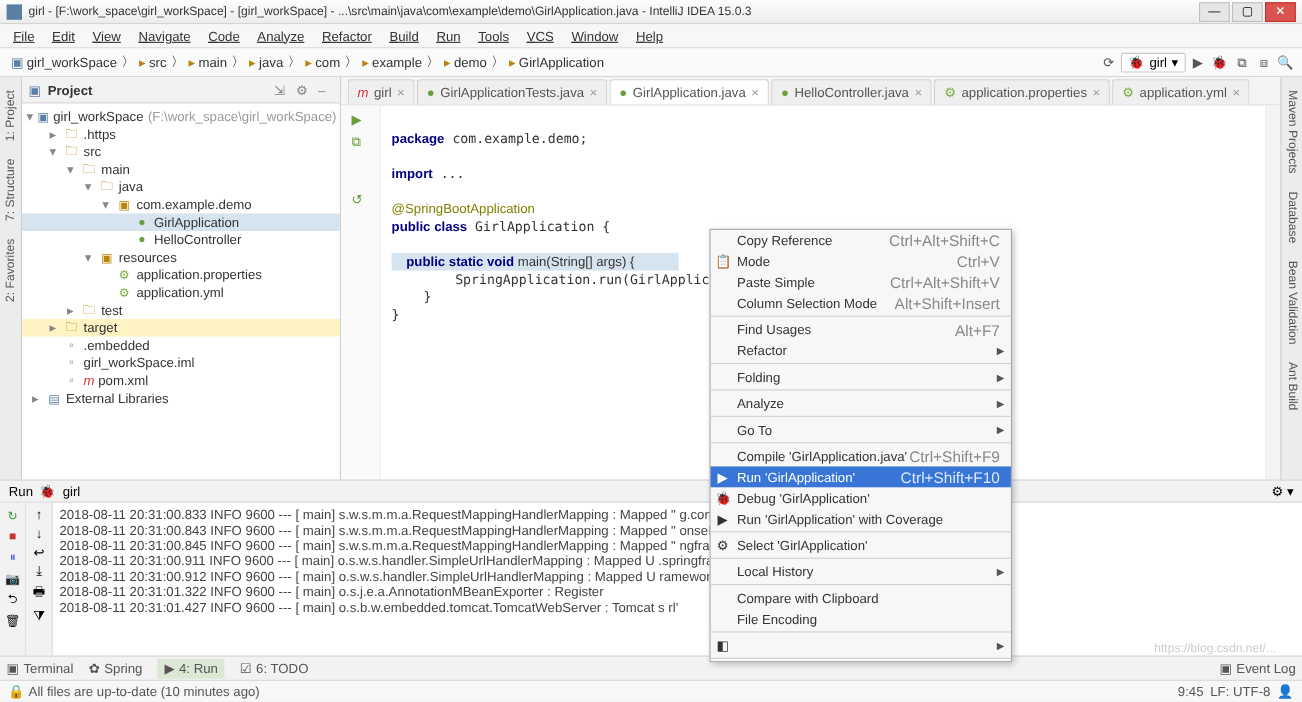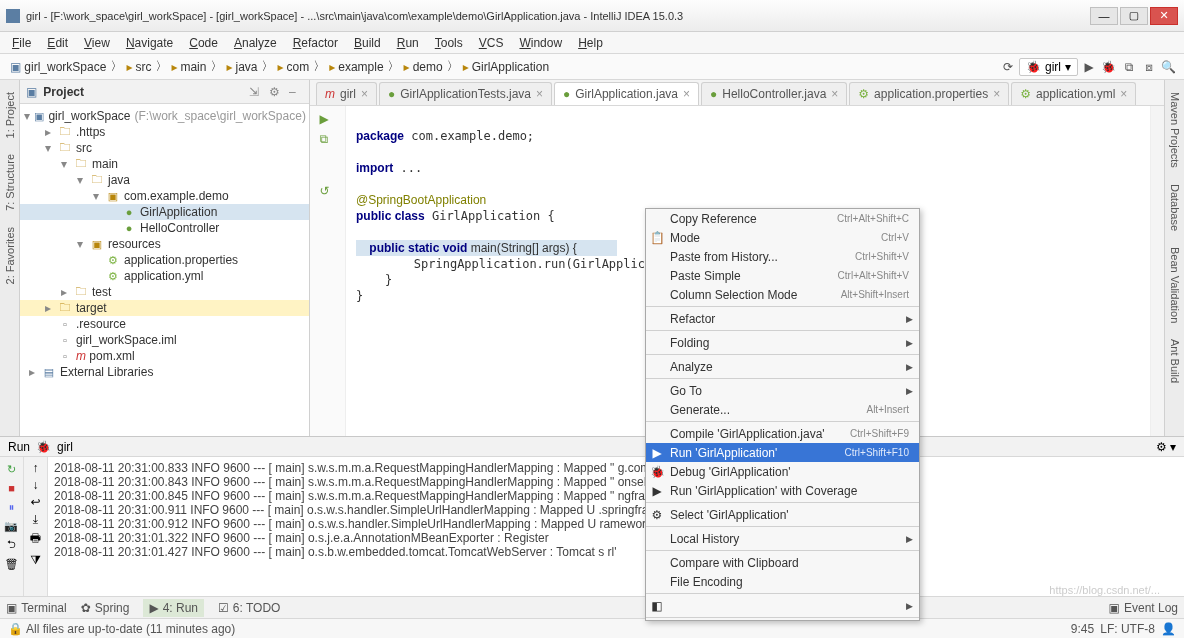--- a/index.html
+++ b/index.html
@@ -1,24 +1,24 @@
 <!DOCTYPE html>
 <html><head>
 <meta charset="utf-8">
 <style>
 * { margin: 0; padding: 0; box-sizing: border-box; font-family: "Segoe UI", Tahoma, sans-serif; font-size: 12px; }
 body { background: #f0f0f0; width: 1184px; height: 638px; overflow: hidden; display: flex; flex-direction: column; }
-.titlebar { height: 32px; background: linear-gradient(#fdfdfd,#ececec); border-bottom: 1px solid #d0d0d0; display: flex; align-items: center; padding: 0 6px; }
+.titlebar { height: 22px; background: linear-gradient(#fdfdfd,#ececec); border-bottom: 1px solid #d0d0d0; display: flex; align-items: center; padding: 0 6px; }
 .titlebar .appicon { width: 14px; height: 14px; background: #5b7ea3; margin-right: 6px; }
 .titlebar .title { flex: 1; color: #333; font-size: 11px; }
 .titlebar .winbtns { display: flex; gap: 2px; }
 .titlebar .winbtn { width: 28px; height: 18px; background: #e6e6e6; border: 1px solid #c0c0c0; display:flex;align-items:center;justify-content:center;font-size:11px; }
 .titlebar .winbtn.close { background: #d9534f; color:#fff; border-color:#c9302c; }
 .menubar { height: 22px; background: #f7f7f7; border-bottom: 1px solid #d8d8d8; display: flex; align-items: center; padding: 0 4px; }
-.menubar .mitem { padding: 2px 8px; color: #333; }
+.menubar .mitem { padding: 2px 8px; color: #333; text-decoration: underline; }
 .menubar .mitem u { text-decoration: underline; }
 .navbar { height: 26px; background: #fafafa; border-bottom: 1px solid #d8d8d8; display: flex; align-items: center; padding: 0 6px; gap: 2px; }
 .crumb { display:flex; align-items:center; gap:3px; padding: 1px 4px; color:#333; }
 .navbar .spacer { flex:1; }
 .navbar .toolicon { width:18px; height:18px; display:flex;align-items:center;justify-content:center; color:#555;}
 .runcfg { border:1px solid #c8c8c8; padding:1px 6px; border-radius:2px; background:#fff; display:flex;align-items:center; gap:4px; }
 .bug{color:#6a9e3c;}
 .play{color:#3c9e3c;}
 .main { flex:1; display:flex; min-height:0; }
 .leftgutter { width:20px; background:#ececec; border-right:1px solid #d0d0d0; display:flex; flex-direction:column; align-items:center; gap:8px; padding-top:8px;}
@@ -55,21 +55,21 @@
 .lgut .gic{ width:16px;height:16px; color:#6a9e3c; }
 .code { flex:1; padding:6px 10px; font-family:"Consolas",monospace; font-size:12px; line-height:16px; color:#333; white-space:pre;}
 .kw{color:#000080;font-weight:bold;}
 .ann{color:#808000;}
 .code .sel{ background:#d6e4f0; display:inline-block; padding-right:40px;}
 .rgut { width:14px; background:#f4f4f4; border-left:1px solid #eee;}
 .ctxmenu { position:absolute; left:645px; top:208px; width:275px; background:#f7f7f7; border:1px solid #a8a8a8; box-shadow:2px 2px 6px rgba(0,0,0,.25); z-index:100;}
 .mrow { height:19px; display:flex; align-items:center; padding:0 10px 0 24px; font-size:11px; color:#333; position:relative;}
 .mrow.hov { background:#3875d6; color:#fff; }
 .mrow .mlbl { flex:1; }
-.mrow .sc { color:#888; font-size:10px;text-align:right; }
+.mrow .sc { color:#888; font-size:14px;text-align:right; }
 .mrow.hov .sc { color:#dfe9fb; }
 .mrow .arr { position:absolute; right:6px; color:#555; font-size:9px;}
 .mrow .mic { position:absolute; left:4px; width:14px; text-align:center;}
 .msep { height:1px; background:#d0d0d0; margin:2px 0;}
 .runpane { height:160px; border-top:1px solid #c8c8c8; display:flex; flex-direction:column; background:#fff; }
 .rphead { height:20px; background:#f2f2f2; border-bottom:1px solid #d8d8d8; display:flex;align-items:center; padding:0 8px; gap:6px; font-size:11px;}
 .rphead .bug{color:#6a9e3c;}
 .rpbody { flex:1; display:flex; min-height:0;}
 .rpgut { width:24px; background:#f2f2f2; border-right:1px solid #ddd; display:flex; flex-direction:column; align-items:center; gap:3px; padding:4px 0;}
 .rpgut .ri{width:16px;height:16px;display:flex;align-items:center;justify-content:center;font-size:11px;}
@@ -223,21 +223,21 @@
           <span class="lbl">test</span>
         </div>
         <div class="tnode hl" style="padding-left: 22px;">
           <span class="tw">▸</span>
           <span class="ic folder">🗀</span>
           <span class="lbl">target</span>
         </div>
         <div class="tnode" style="padding-left: 22px;">
           <span class="tw"></span>
           <span class="ic file">▫</span>
-          <span class="lbl">.resource</span>
+          <span class="lbl">.embedded</span>
         </div>
         <div class="tnode" style="padding-left: 22px;">
           <span class="tw"></span>
           <span class="ic file">▫</span>
           <span class="lbl">girl_workSpace.iml</span>
         </div>
         <div class="tnode" style="padding-left: 22px;">
           <span class="tw"></span>
           <span class="ic file">▫</span>
           <span class="lbl"><i style="color:#c33">m</i> pom.xml</span>
@@ -371,72 +371,68 @@
     </div>
     <div class="spacer"></div>
     <div class="bt">
       <span>▣</span>
       <span>Event Log</span>
     </div>
   </div>
 
 <div class="statusbar">
   <span>🔒</span>&nbsp;
-  <span>All files are up-to-date (11 minutes ago)</span>
+  <span>All files are up-to-date (10 minutes ago)</span>
   <span class="spacer"></span>
   <span>9:45</span>&nbsp;&nbsp;
   <span>LF: UTF-8</span>&nbsp;&nbsp;
   <span>👤</span>
 </div>
 
 <div class="ctxmenu" id="ctx">
     <div class="mrow">
       <span class="mlbl">Copy Reference</span>
       <span class="sc">Ctrl+Alt+Shift+C</span>
     </div>
     <div class="mrow">
       <span class="mic">📋</span>
       <span class="mlbl">Mode</span>
       <span class="sc">Ctrl+V</span>
     </div>
     <div class="mrow">
-      <span class="mlbl">Paste from History...</span>
-      <span class="sc">Ctrl+Shift+V</span>
-    </div>
-    <div class="mrow">
       <span class="mlbl">Paste Simple</span>
       <span class="sc">Ctrl+Alt+Shift+V</span>
     </div>
     <div class="mrow">
       <span class="mlbl">Column Selection Mode</span>
       <span class="sc">Alt+Shift+Insert</span>
     </div>
     <div class="msep"></div>
     <div class="mrow">
+      <span class="mlbl">Find Usages</span>
+      <span class="sc">Alt+F7</span>
+    </div>
+    <div class="mrow">
       <span class="mlbl">Refactor</span>
       <span class="arr">▶</span>
     </div>
     <div class="msep"></div>
     <div class="mrow">
       <span class="mlbl">Folding</span>
       <span class="arr">▶</span>
     </div>
     <div class="msep"></div>
     <div class="mrow">
       <span class="mlbl">Analyze</span>
       <span class="arr">▶</span>
     </div>
     <div class="msep"></div>
     <div class="mrow">
       <span class="mlbl">Go To</span>
       <span class="arr">▶</span>
-    </div>
-    <div class="mrow">
-      <span class="mlbl">Generate...</span>
-      <span class="sc">Alt+Insert</span>
     </div>
     <div class="msep"></div>
     <div class="mrow">
       <span class="mlbl">Compile 'GirlApplication.java'</span>
       <span class="sc">Ctrl+Shift+F9</span>
     </div>
     <div class="mrow hov">
       <span class="mic">▶</span>
       <span class="mlbl">Run 'GirlApplication'</span>
       <span class="sc">Ctrl+Shift+F10</span>

